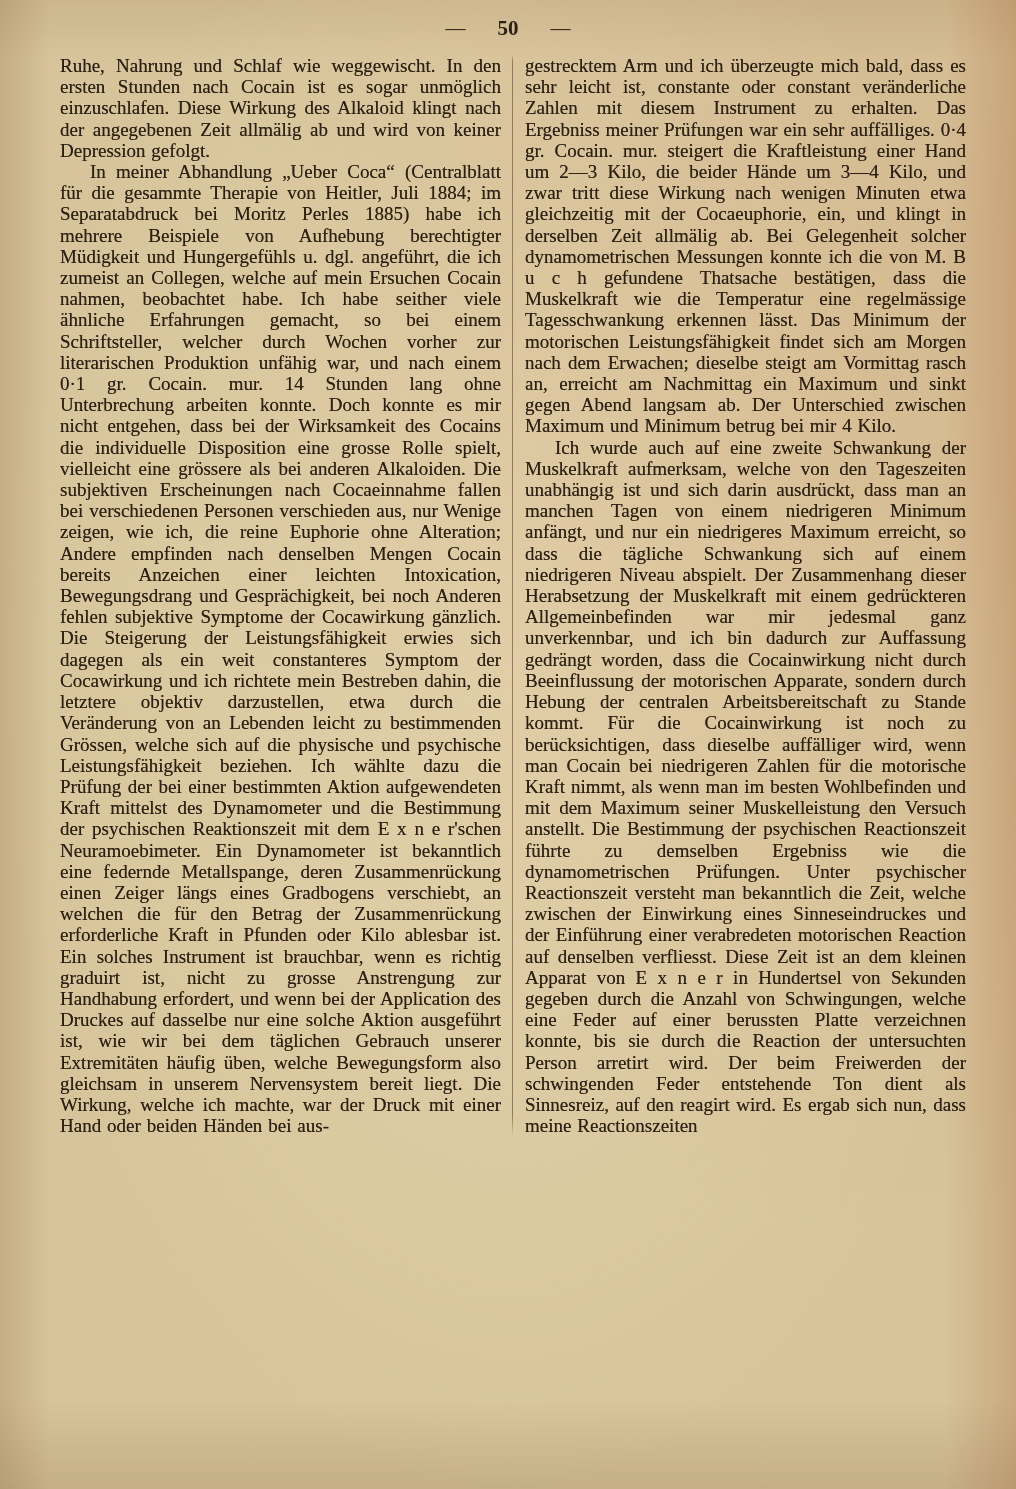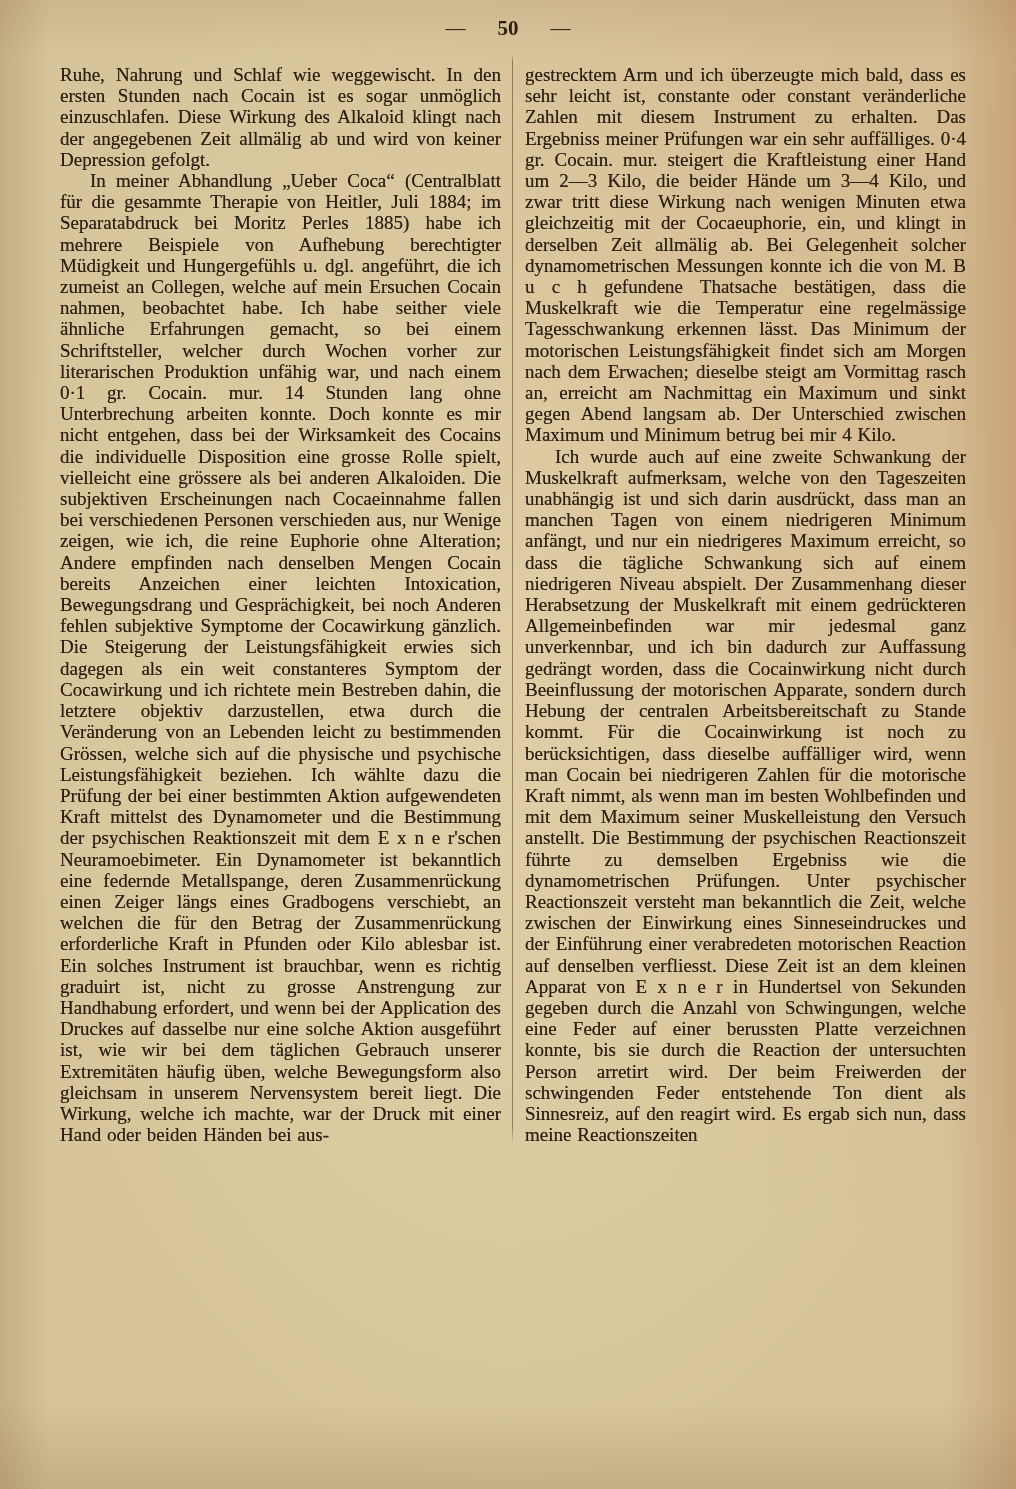--- a/index.html
+++ b/index.html
@@ -45,21 +45,20 @@
   }
   .col {
     width: 441px;
     font-size: 19px;
     line-height: 21.2px;
     text-align: justify;
     hyphens: auto;
     -webkit-hyphens: auto;
     text-shadow: 0 0 0.5px rgba(43,32,19,0.65);
     word-spacing: 0.06em;
-    margin-top: 9px;
   }
   .divider {
     width: 1px;
     margin-left: 11px;
     margin-right: 12px;
     background: linear-gradient(to bottom, transparent 0, var(--divider) 6px, var(--divider) calc(100% - 20px), transparent 100%);
     opacity: 0.75;
   }
   p.para { margin: 0; }
   p.para.indent { text-indent: 30px; }

